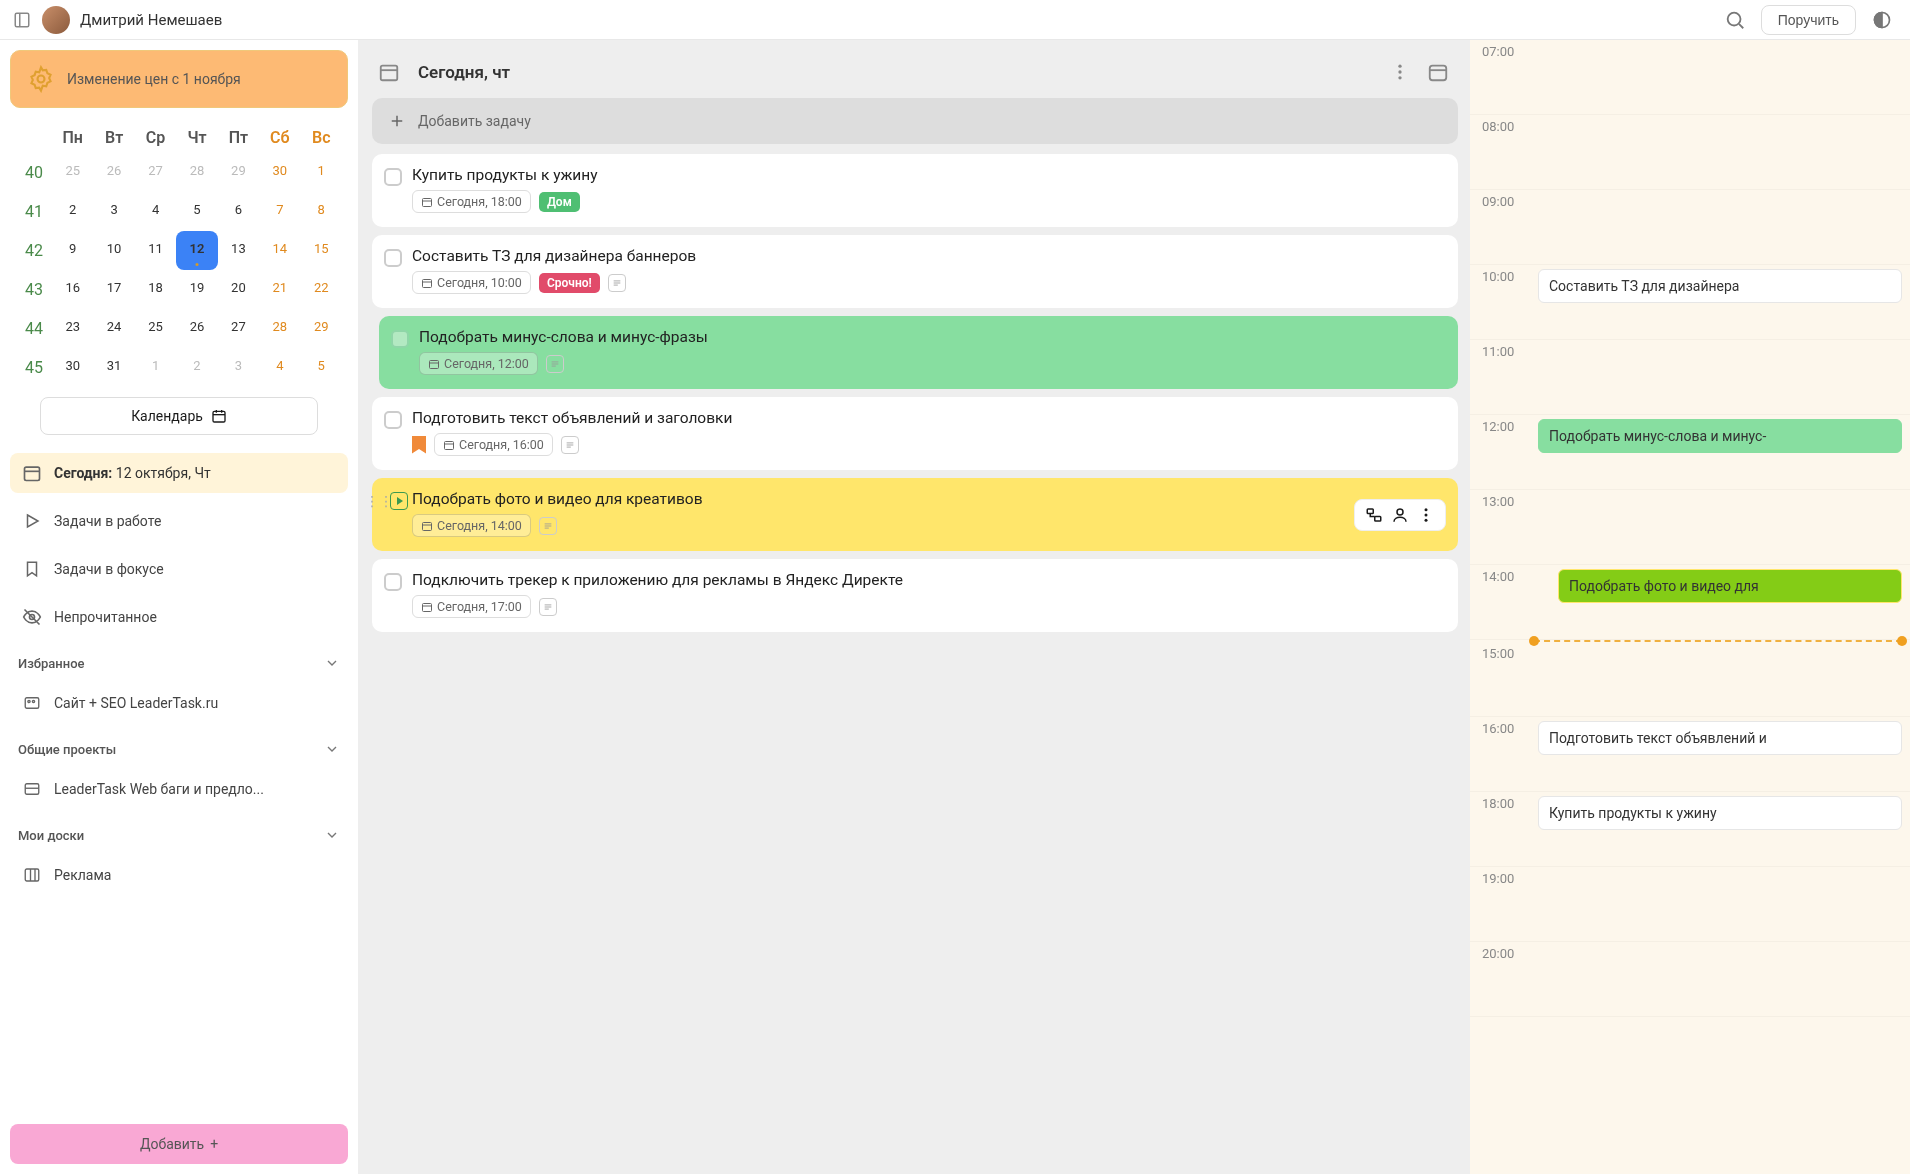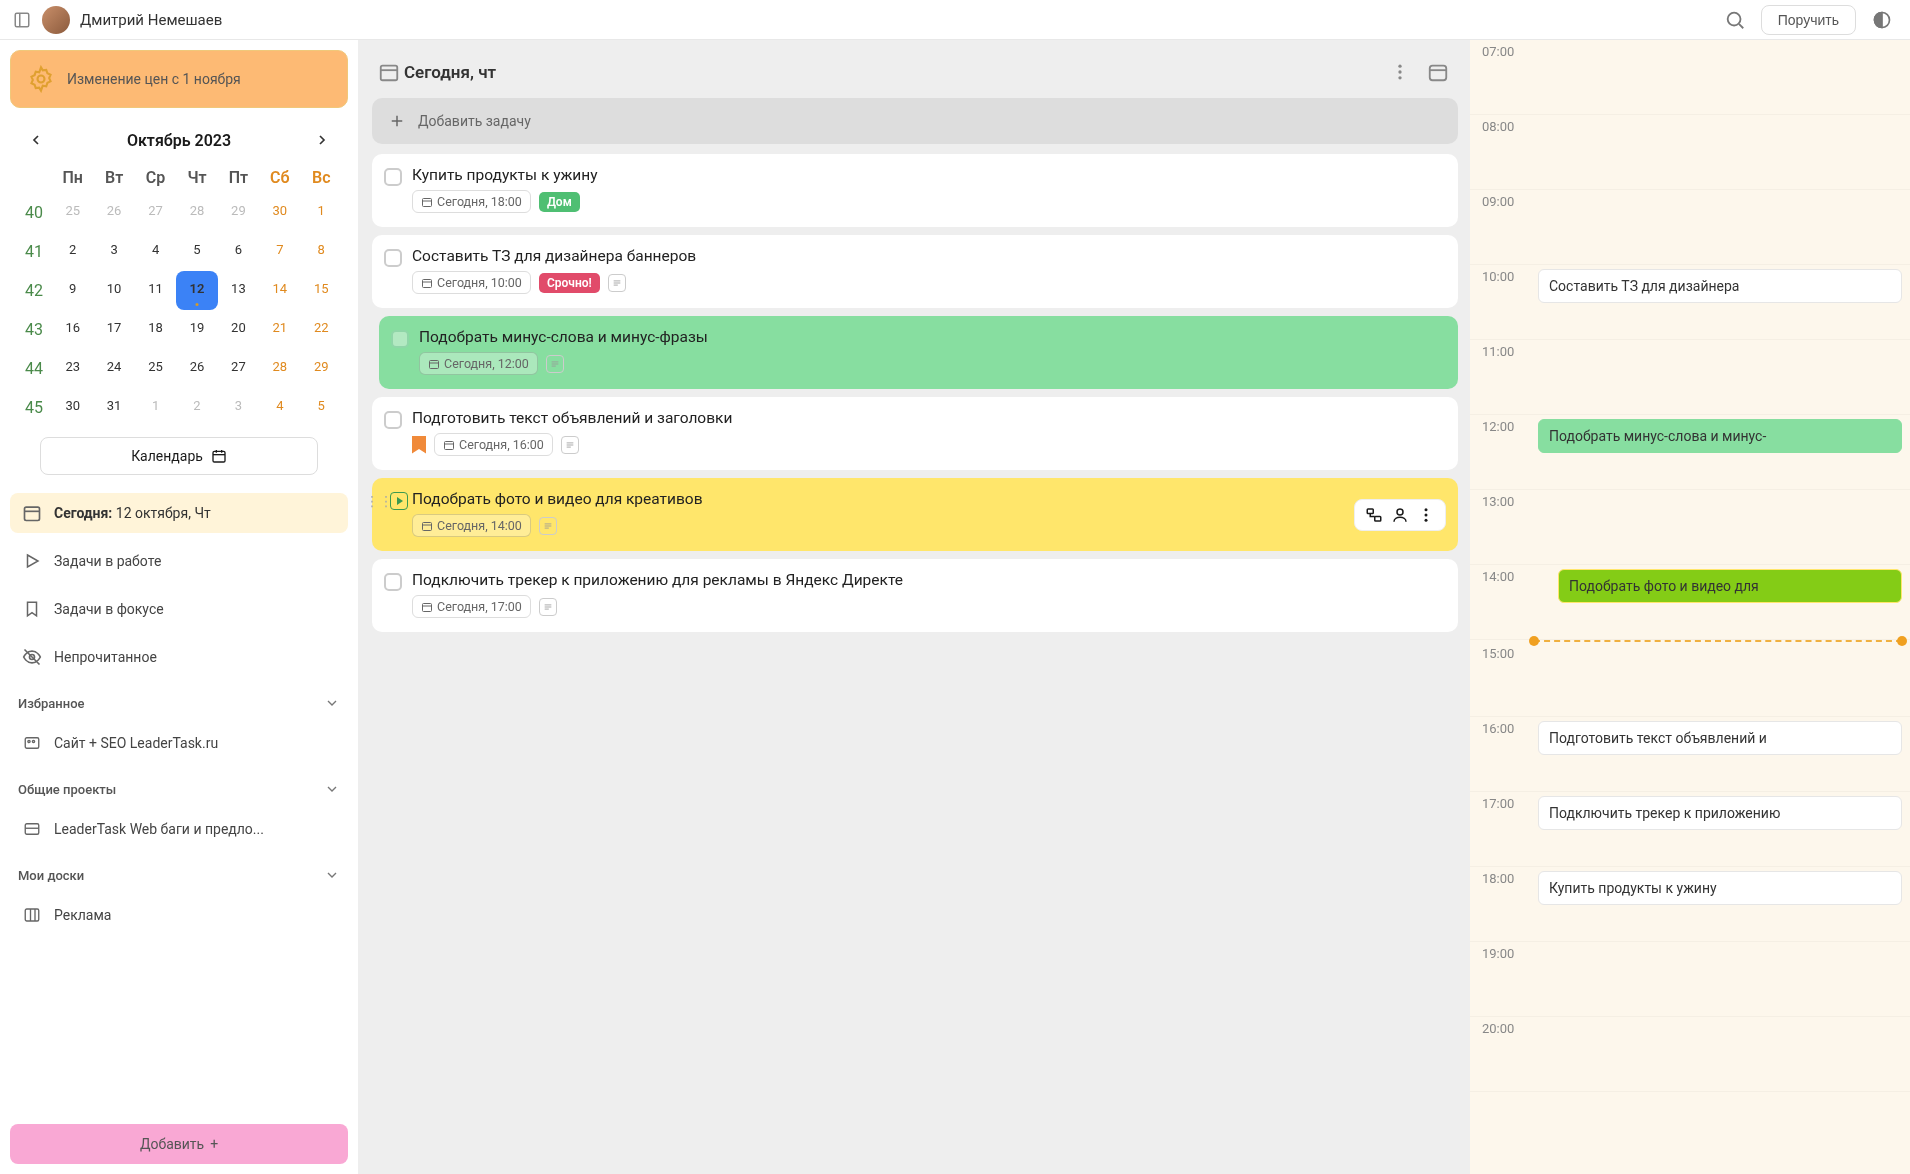--- a/index.html
+++ b/index.html
@@ -33,21 +33,21 @@
 .cal-day.today::after { content:""; position:absolute; bottom:4px; left:50%; transform:translateX(-50%); width:3px; height:3px; background:#d49a2a; border-radius:50%; }
 .cal-button { margin:10px 24px 0; padding:10px; border:1px solid #ddd; border-radius:8px; background:#fff; display:flex; align-items:center; justify-content:center; gap:8px; cursor:pointer; }
 .nav-item { display:flex; align-items:center; gap:12px; padding:10px 12px; border-radius:8px; cursor:pointer; color:#444; }
 .nav-item.active { background:#fff4d9; color:#333; }
 .nav-icon { width:20px; height:20px; color:#666; display:flex; align-items:center; justify-content:center; }
 .nav-section { display:flex; align-items:center; justify-content:space-between; padding:10px 8px 4px; font-size:13px; color:#555; font-weight:500; }
 .nav-chevron { color:#777; }
 .add-bottom { margin-top:auto; display:flex; align-items:center; justify-content:center; gap:6px; padding:12px; border-radius:8px; background:#f9a8d4; cursor:pointer; color:#555; }
 .main { flex:1; display:flex; background:#eeeeee; overflow:hidden; }
 .tasks-col { flex:1; padding:10px 12px; overflow-y:auto; }
-.tasks-header { display:flex; align-items:center; gap:4px; padding:8px 6px 12px; }
+.tasks-header { display:flex; align-items:center; gap:18px; padding:8px 6px 12px; }
 .th-icon { width:22px; height:22px; color:#888; }
 .th-title { font-size:17px; font-weight:600; color:#333; }
 .th-actions { margin-left:auto; display:flex; gap:10px; }
 .th-action { width:28px; height:28px; display:flex; align-items:center; justify-content:center; cursor:pointer; color:#888; }
 .add-task { display:flex; align-items:center; gap:12px; padding:14px 16px; background:#ddd; border-radius:10px; color:#666; margin-bottom:10px; cursor:text; }
 .task-card { background:#fff; border-radius:10px; padding:12px 16px 14px 40px; margin-bottom:8px; position:relative; }
 .task-card.green { background:#87dea0;margin-left:7px; }
 .task-card.yellow { background:#ffe66b; }
 .task-check { position:absolute; left:12px; top:14px; width:18px; height:18px; border:2px solid #ccc; border-radius:5px; background:#fff; cursor:pointer; }
 .task-card.green .task-check { border-color:#8fd6a8; background:#b3e9c2; }
@@ -116,33 +116,20 @@
         <span class="banner-icon">
           <svg width="28" height="28" viewBox="0 0 24 24" fill="none" stroke="currentColor" stroke-width="1.8">
               <circle cx="12" cy="12" r="3"></circle>
               <path d="M12 2l1.5 2.6 3-.4 1 2.9 2.7 1.3-1.2 2.8 1.2 2.8-2.7 1.3-1 2.9-3-.4L12 22l-1.5-2.6-3 .4-1-2.9L3.8 15.6 5 12.8 3.8 10l2.7-1.3 1-2.9 3 .4z"></path>
             </svg>
         </span>
         <span>Изменение цен с 1 ноября</span>
       </div>
 
       <div class="calendar-box">
-        <div class="cal-head">
-          <span class="cal-nav">
-              <svg width="16" height="16" viewBox="0 0 24 24" fill="none" stroke="currentColor" stroke-width="2.5">
-                <polyline points="15 18 9 12 15 6"></polyline>
-              </svg>
-            </span>
-          <span class="cal-title">Октябрь 2023</span>
-          <span class="cal-nav">
-              <svg width="16" height="16" viewBox="0 0 24 24" fill="none" stroke="currentColor" stroke-width="2.5">
-                <polyline points="9 18 15 12 9 6"></polyline>
-              </svg>
-            </span>
-        </div>
         <div class="cal-grid" id="cal-grid">
             <div></div>
             <div class="cal-dow ">Пн</div>
             <div class="cal-dow ">Вт</div>
             <div class="cal-dow ">Ср</div>
             <div class="cal-dow ">Чт</div>
             <div class="cal-dow ">Пт</div>
             <div class="cal-dow weekend">Сб</div>
             <div class="cal-dow weekend">Вс</div>
             <div class="cal-wk">40</div>
@@ -512,26 +499,20 @@
        <div class="hour-label">15:00</div>
        <div class="hour-slot"></div>
      </div>
           <div class="hour-row">
        <div class="hour-label">16:00</div>
        <div class="hour-slot">
               <div class="evt">Подготовить текст объявлений и</div>
             </div>
      </div>
           <div class="hour-row">
-       <div class="hour-label">17:00</div>
-       <div class="hour-slot">
-              <div class="evt">Подключить трекер к приложению</div>
-            </div>
-     </div>
-          <div class="hour-row">
        <div class="hour-label">18:00</div>
        <div class="hour-slot">
               <div class="evt">Купить продукты к ужину</div>
             </div>
      </div>
           <div class="hour-row">
        <div class="hour-label">19:00</div>
        <div class="hour-slot"></div>
      </div>
           <div class="hour-row">

